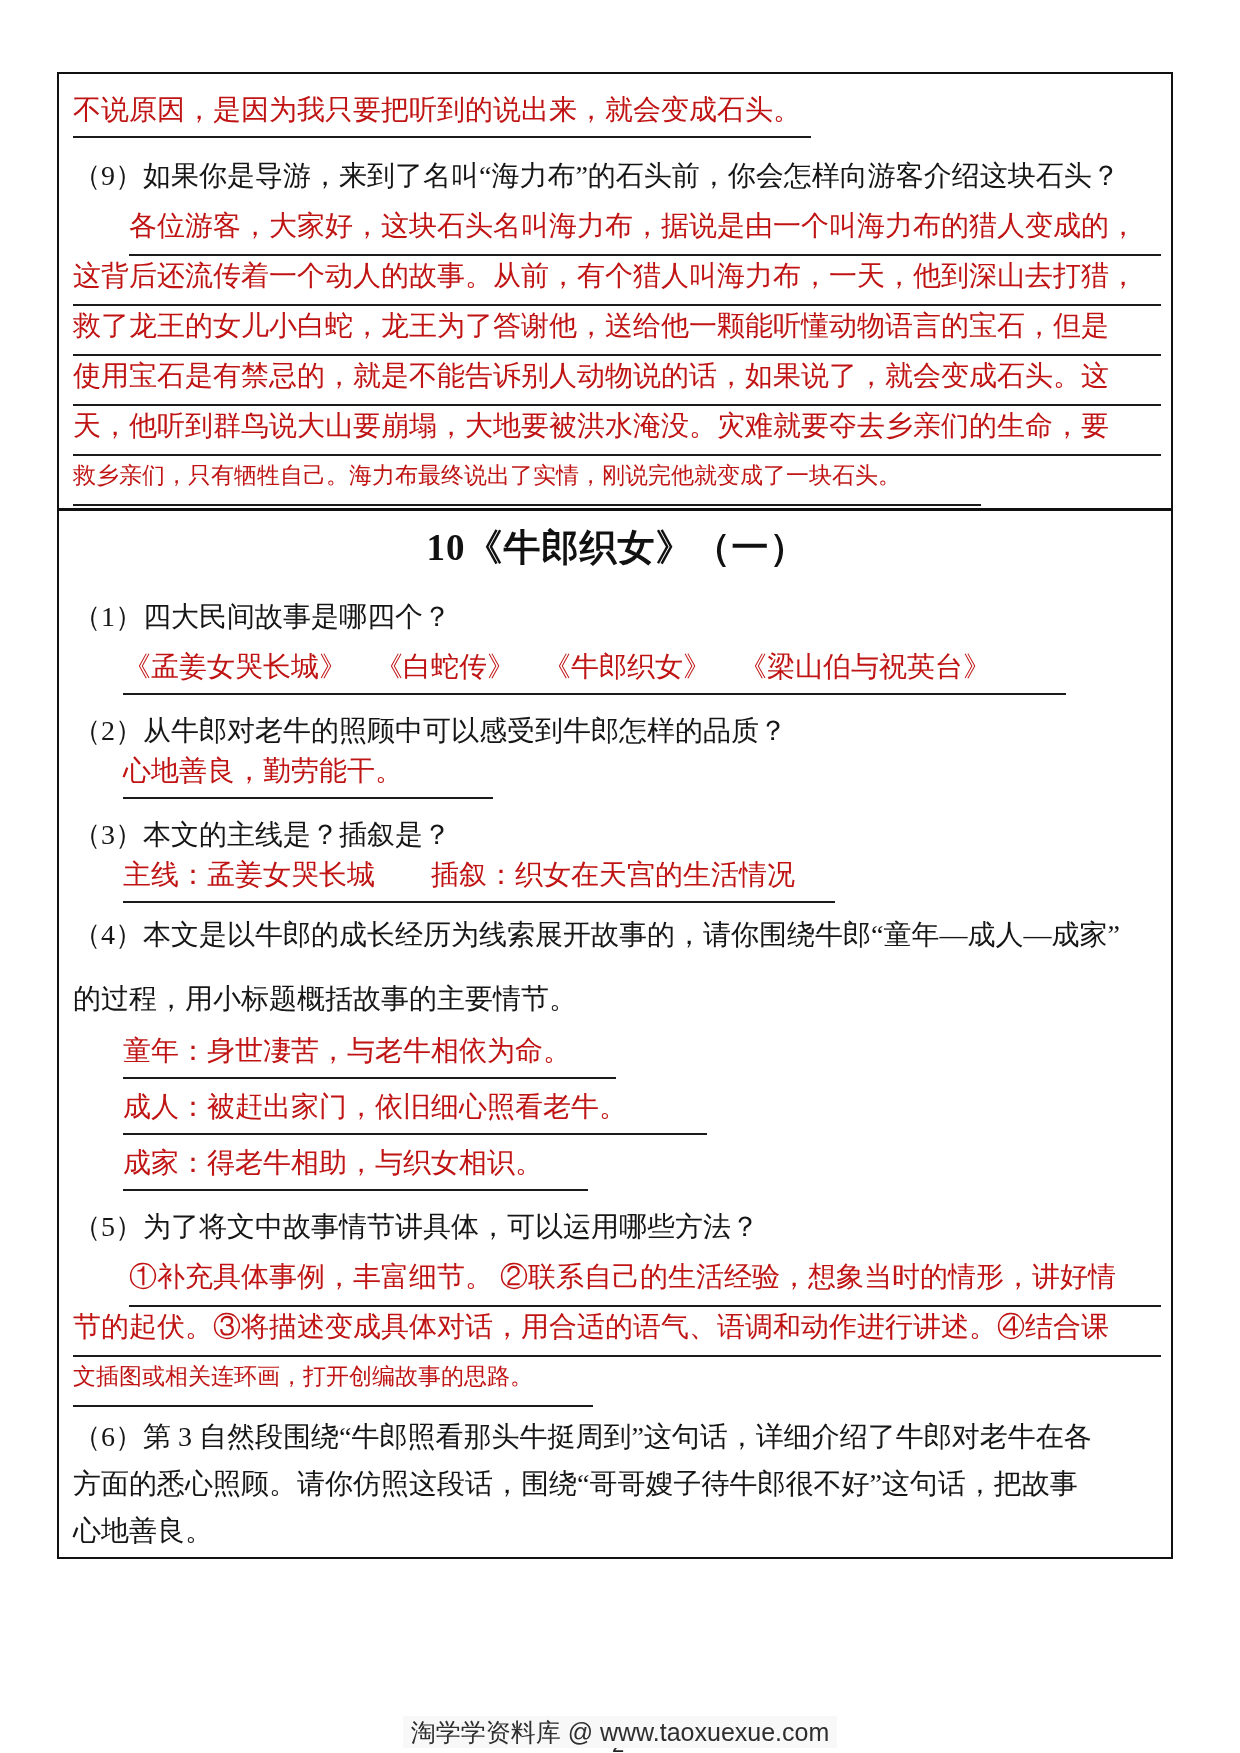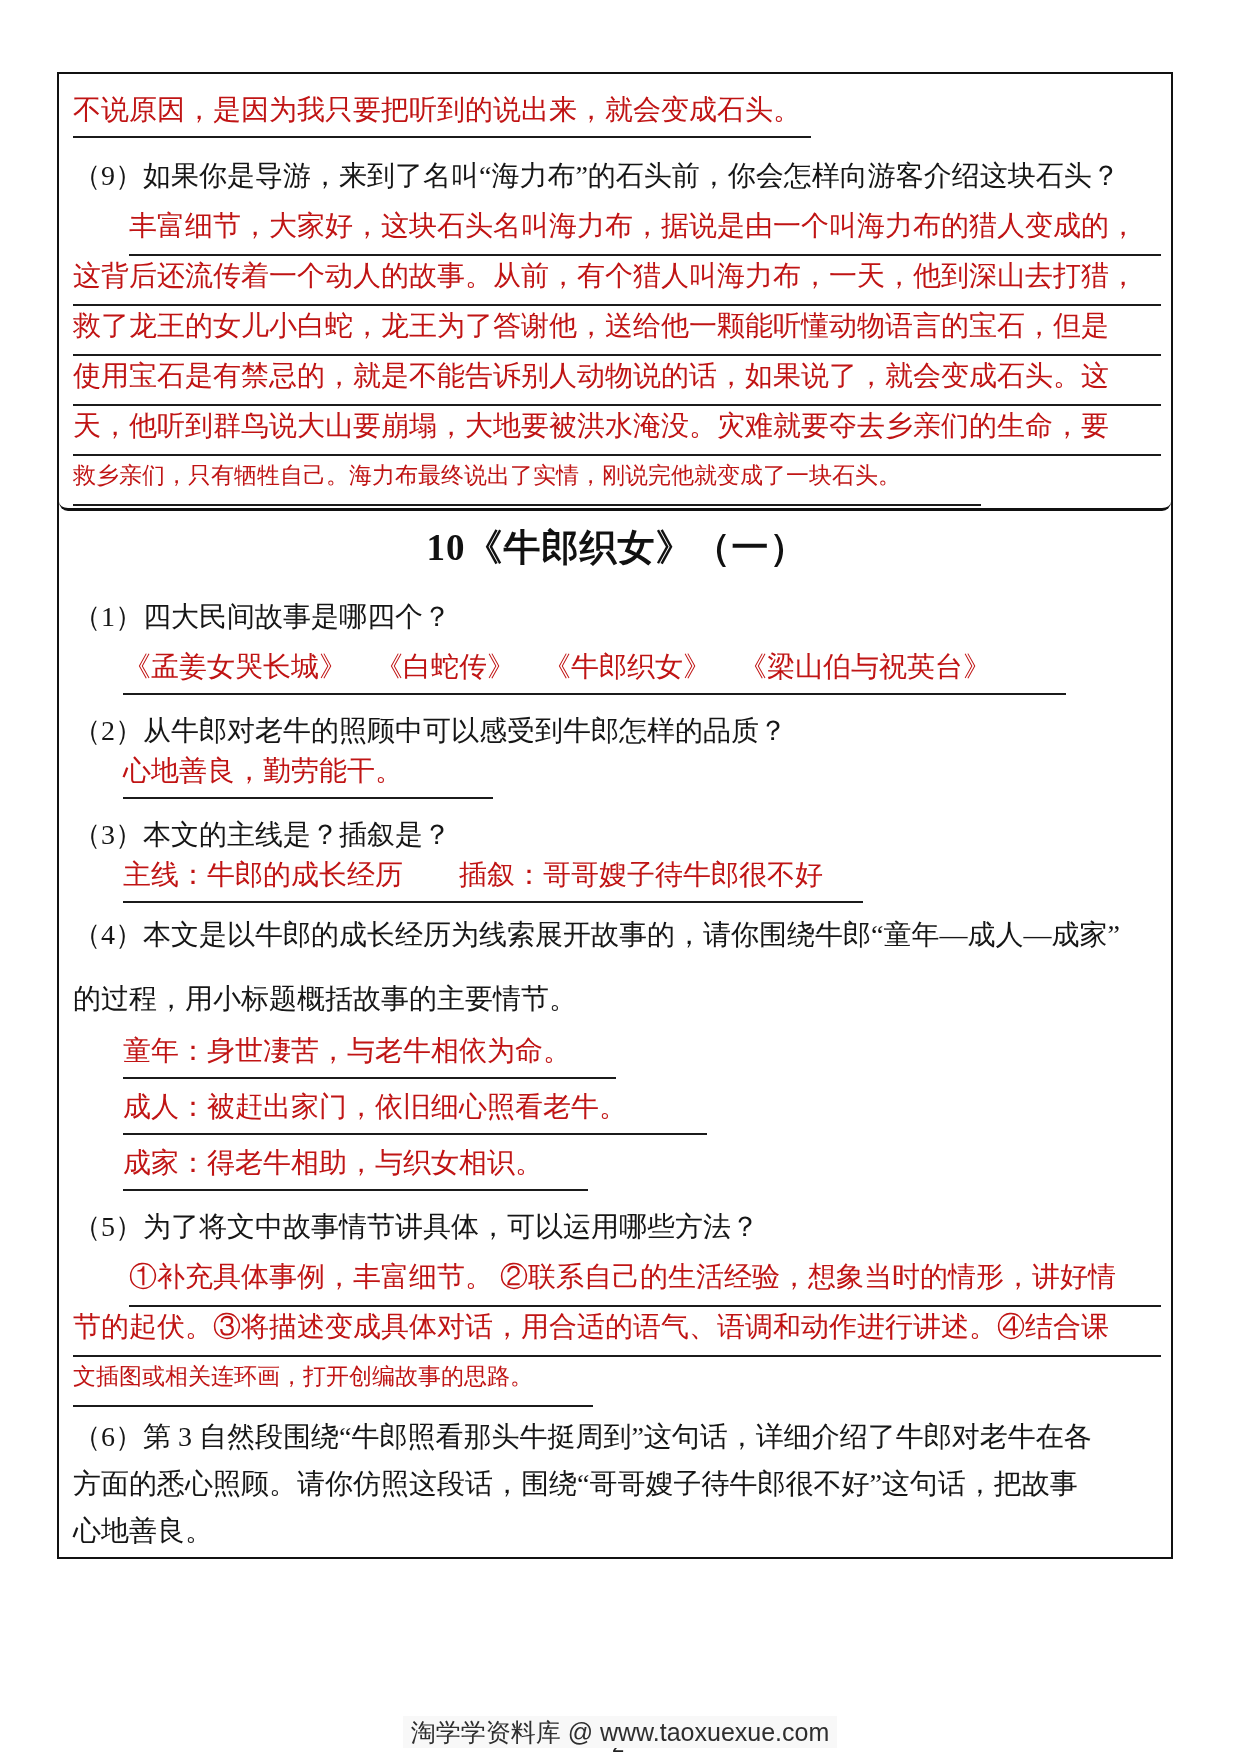--- a/index.html
+++ b/index.html
@@ -11,21 +11,21 @@
     color:#161616;
   }
   .worksheet{
     position:absolute;
     left:57px;top:72px;
     width:1112px;
     border:2px solid #111;
     background:#fff;
   }
   .row{overflow:hidden;}
-  .row1{border-bottom:3px solid #111;padding:16px 10px 2px 14px;border-radius:9px;}
+  .row1{border-bottom:3px solid #111;padding:16px 10px 2px 14px;}
   .row2{padding:14px 10px 6px 14px;}
 
   .line{font-size:28px;line-height:40px;white-space:nowrap;}
   .q{color:#161616;}
   .red{color:#c01414;}
 
   
   .ans{display:inline-block;border-bottom:2px solid #1b1b1b;padding-bottom:6px;margin-left:50px;}
   .pr10{padding-right:10px;} .pr40{padding-right:40px;} .pr45{padding-right:45px;}
   .pr60{padding-right:60px;} .pr75{padding-right:75px;} .pr80{padding-right:80px;}
@@ -70,21 +70,21 @@
   <div class="row row1">
     <div class="line">
       <span class="red ans noind pr10">不说原因，是因为我只要把听到的说出来，就会变成石头。</span>
     </div>
 
     <div class="line q mt18">（9）如果你是导游，来到了名叫“海力布”的石头前，你会怎样向游客介绍这块石头？</div>
 
     <div class="mt10">
       <div class="pl">
         <span class="ind"></span>
-        <span class="fill red">丰富细节，大家好，这块石头名叫海力布，据说是由一个叫海力布的猎人变成的，</span>
+        <span class="fill red">各位游客，大家好，这块石头名叫海力布，据说是由一个叫海力布的猎人变成的，</span>
       </div>
       <div class="pl">
         <span class="fill red">这背后还流传着一个动人的故事。从前，有个猎人叫海力布，一天，他到深山去打猎，</span>
       </div>
       <div class="pl">
         <span class="fill red">救了龙王的女儿小白蛇，龙王为了答谢他，送给他一颗能听懂动物语言的宝石，但是</span>
       </div>
       <div class="pl">
         <span class="fill red">使用宝石是有禁忌的，就是不能告诉别人动物说的话，如果说了，就会变成石头。这</span>
       </div>
@@ -105,21 +105,21 @@
       <span class="red ans pr75">《孟姜女哭长城》　《白蛇传》　《牛郎织女》　《梁山伯与祝英台》</span>
     </div>
 
     <div class="line q mt16">（2）从牛郎对老牛的照顾中可以感受到牛郎怎样的品质？</div>
     <div class="line mt8">
       <span class="red ans pr90">心地善良，勤劳能干。</span>
     </div>
 
     <div class="line q mt16">（3）本文的主线是？插叙是？</div>
     <div class="line mt8">
-      <span class="red ans pr40">主线：牛郎的成长经历　　插叙：哥哥嫂子待牛郎很不好</span>
+      <span class="red ans pr40">主线：孟姜女哭长城　　插叙：织女在天宫的生活情况</span>
     </div>
 
     <div class="line q mt12">（4）本文是以牛郎的成长经历为线索展开故事的，请你围绕牛郎“童年—成人—成家”</div>
     <div class="line q mt6">的过程，用小标题概括故事的主要情节。</div>
     <div class="line mt12">
       <span class="red ans pr45">童年：身世凄苦，与老牛相依为命。</span>
     </div>
     <div class="line gap8">
       <span class="red ans pr80">成人：被赶出家门，依旧细心照看老牛。</span>
     </div>

